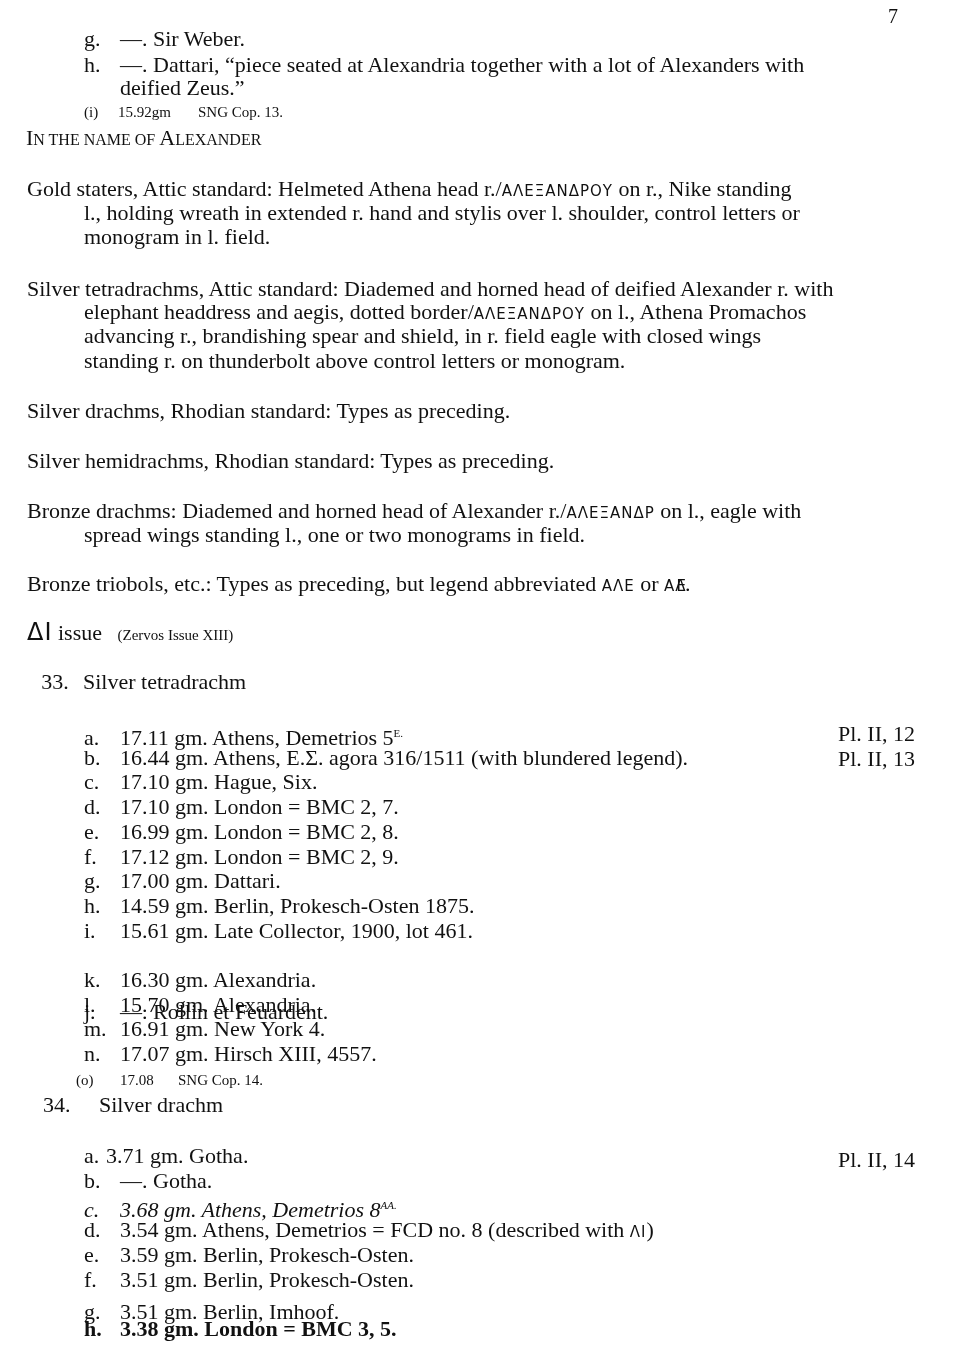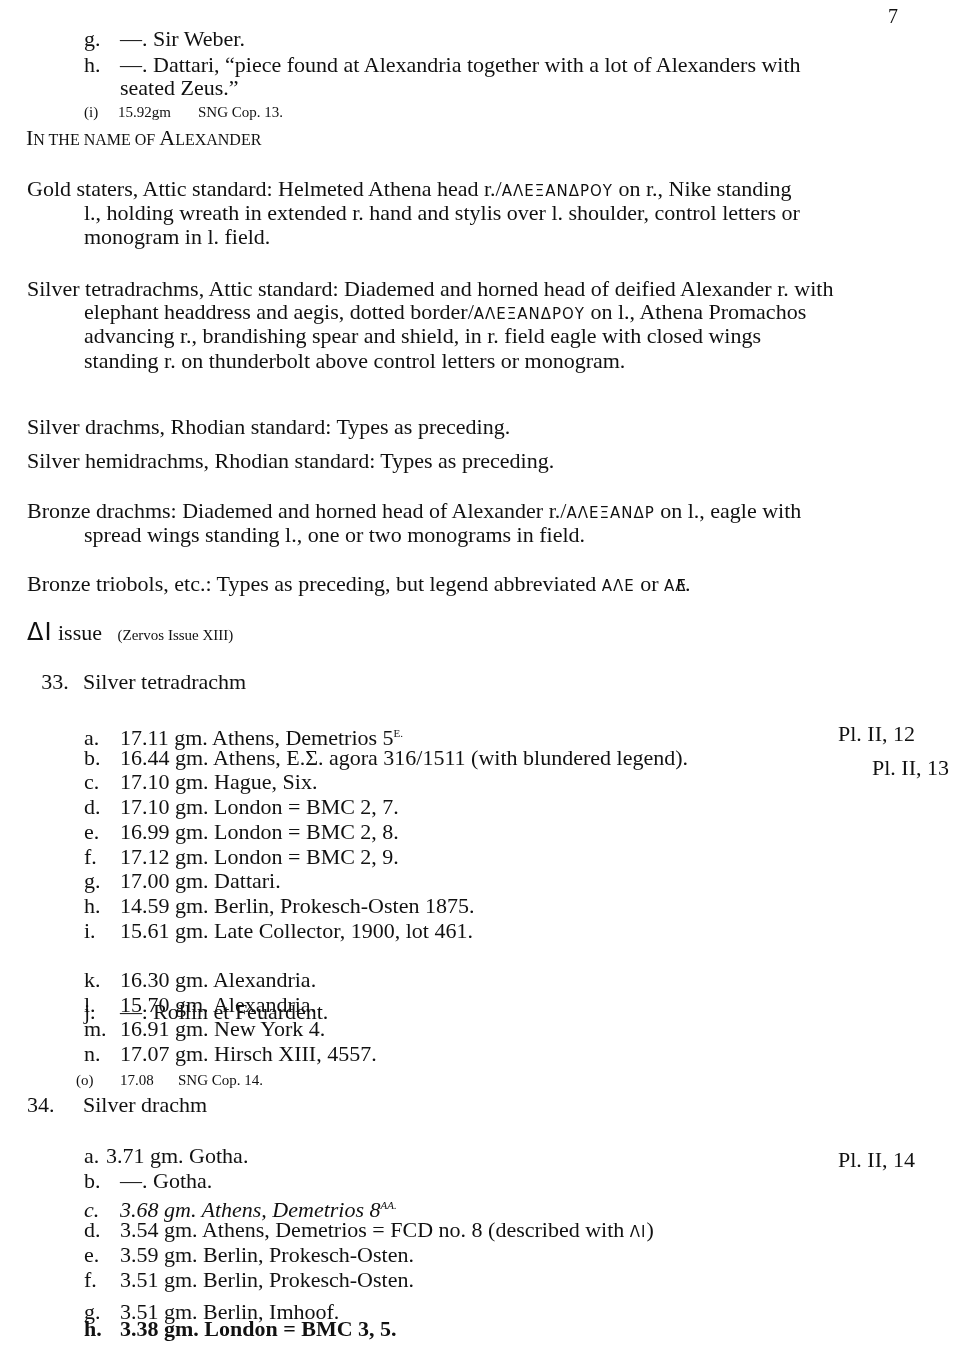--- a/index.html
+++ b/index.html
@@ -17,23 +17,23 @@
 </style>
 </head>
 <body>
 
 <div class="ln" style="left:888px; top:4px; font-size:20px;">7</div>
 
 <div class="ln" style="left:84px; top:27px;">
   <span class="lbl">g.</span><span>—. Sir Weber.</span>
 </div>
 <div class="ln" style="left:84px; top:53px;">
-  <span class="lbl">h.</span><span>—. Dattari, “piece found at Alexandria together with a lot of Alexanders with</span>
+  <span class="lbl">h.</span><span>—. Dattari, “piece seated at Alexandria together with a lot of Alexanders with</span>
 </div>
-<div class="ln" style="left:120px; top:76px;">seated Zeus.”</div>
+<div class="ln" style="left:120px; top:76px;">deified Zeus.”</div>
 <div class="ln sm" style="left:84px; top:103px;">
   <span style="display:inline-block;width:34px;">(i)</span><span style="display:inline-block;width:80px;">15.92gm</span><span>SNG Cop. 13.</span>
 </div>
 
 <div class="ln" style="left:26px; top:126px;">
   <span class="sc-big">I</span><span class="sc-small">N THE NAME OF </span><span class="sc-big">A</span><span class="sc-small">LEXANDER</span>
 </div>
 
 <div class="ln" style="left:27px; top:177px;">
   <span>Gold staters, Attic standard: Helmeted Athena head r./</span><span class="greek">ΑΛΕΞΑΝΔΡΟΥ</span><span> on r., Nike standing</span>
@@ -41,21 +41,21 @@
 <div class="ln" style="left:84px; top:201px;">l., holding wreath in extended r. hand and stylis over l. shoulder, control letters or</div>
 <div class="ln" style="left:84px; top:225px;">monogram in l. field.</div>
 
 <div class="ln" style="left:27px; top:277px;">Silver tetradrachms, Attic standard: Diademed and horned head of deified Alexander r. with</div>
 <div class="ln" style="left:84px; top:300px;">
   <span>elephant headdress and aegis, dotted border/</span><span class="greek">ΑΛΕΞΑΝΔΡΟΥ</span><span> on l., Athena Promachos</span>
 </div>
 <div class="ln" style="left:84px; top:324px;">advancing r., brandishing spear and shield, in r. field eagle with closed wings</div>
 <div class="ln" style="left:84px; top:349px;">standing r. on thunderbolt above control letters or monogram.</div>
 
-<div class="ln" style="left:27px; top:399px;margin-top:16px;">Silver drachms, Rhodian standard: Types as preceding.</div>
+<div class="ln" style="left:27px; top:399px;">Silver drachms, Rhodian standard: Types as preceding.</div>
 
 <div class="ln" style="left:27px; top:449px;">Silver hemidrachms, Rhodian standard: Types as preceding.</div>
 
 <div class="ln" style="left:27px; top:499px;">
   <span>Bronze drachms: Diademed and horned head of Alexander r./</span><span class="greek">ΑΛΕΞΑΝΔΡ</span><span> on l., eagle with</span>
 </div>
 <div class="ln" style="left:84px; top:523px;">spread wings standing l., one or two monograms in field.</div>
 
 <div class="ln" style="left:27px; top:572px;">
   <span>Bronze triobols, etc.: Types as preceding, but legend abbreviated </span><span class="greek">ΑΛΕ</span><span> or </span><span class="greek">Α</span><span class="greek lig"><span style="letter-spacing:-9px;">ΛΕ</span></span><span style="margin-left:8px;">.</span>
@@ -67,40 +67,40 @@
 </div>
 
 <div class="ln" style="left:27px; top:670px;text-align:center;">
   <span style="display:inline-block;width:56px;">33.</span><span>Silver tetradrachm</span>
 </div>
 
 <div id="entry33">
     <div class="ln" style="left: 84px; top: 721px;"><span class="lbl">a.</span><span>17.11 gm. Athens, Demetrios 5</span><span class="sup">E.</span></div>
     <div class="plate" style="left: 838px; top: 722px;">Pl. II, 12</div>
     <div class="ln" style="left: 84px; top: 745.7px;"><span class="lbl">b.</span><span>16.44 gm. Athens, Ε.Σ. agora 316/1511 (with blundered legend).</span></div>
-    <div class="plate" style="left: 872px; top: 746.7px; margin-top: 9px;">Pl. II, 13</div>
+    <div class="plate" style="left: 838px; top: 746.7px;">Pl. II, 13</div>
     <div class="ln" style="left: 84px; top: 770.4px;"><span class="lbl">c.</span><span>17.10 gm. Hague, Six.</span></div>
     <div class="ln" style="left: 84px; top: 795.1px;"><span class="lbl">d.</span><span>17.10 gm. London = BMC 2, 7.</span></div>
     <div class="ln" style="left: 84px; top: 819.8px;"><span class="lbl">e.</span><span>16.99 gm. London = BMC 2, 8.</span></div>
     <div class="ln" style="left: 84px; top: 844.5px;"><span class="lbl">f.</span><span>17.12 gm. London = BMC 2, 9.</span></div>
     <div class="ln" style="left: 84px; top: 869.2px;"><span class="lbl">g.</span><span>17.00 gm. Dattari.</span></div>
     <div class="ln" style="left: 84px; top: 893.9px;"><span class="lbl">h.</span><span>14.59 gm. Berlin, Prokesch-Osten 1875.</span></div>
     <div class="ln" style="left: 84px; top: 918.6px;"><span class="lbl">i.</span><span>15.61 gm. Late Collector, 1900, lot 461.</span></div>
     <div class="ln" style="left: 84px; top: 1000px;"><span class="lbl">j.</span><span>—. Rollin et Feuardent.</span></div>
     <div class="ln" style="left: 84px; top: 968px;"><span class="lbl">k.</span><span>16.30 gm. Alexandria.</span></div>
     <div class="ln" style="left: 84px; top: 992.7px;"><span class="lbl">l.</span><span>15.70 gm. Alexandria.</span></div>
     <div class="ln" style="left: 84px; top: 1017.4px;"><span class="lbl">m.</span><span>16.91 gm. New York 4.</span></div>
     <div class="ln" style="left: 84px; top: 1042.1px;"><span class="lbl">n.</span><span>17.07 gm. Hirsch XIII, 4557.</span></div>
   </div>
 <div class="ln sm" style="left:76px; top:1071px;">
   <span style="display:inline-block;width:44px;">(o)</span><span style="display:inline-block;width:58px;">17.08</span><span>SNG Cop. 14.</span>
 </div>
 
 <div class="ln" style="left:27px; top:1093px;">
-  <span style="display:inline-block;width:56px;">34.</span><span>Silver drachm</span>
+  <span style="display:inline-block;width:56px;margin-left:16px;">34.</span><span>Silver drachm</span>
 </div>
 
 <div id="entry34">
     <div class="ln" style="left: 84px; top: 1144px;"><span class="" style="display: inline-block; width: 22px;">a.</span><span>3.71 gm. Gotha.</span></div>
     <div class="plate" style="left: 838px; top: 1148px;">Pl. II, 14</div>
     <div class="ln" style="left: 84px; top: 1168.7px;"><span class="lbl">b.</span><span>—. Gotha.</span></div>
     <div class="ln" style="left: 84px; top: 1193.4px; font-style: italic;"><span class="lbl">c.</span><span>3.68 gm. Athens, Demetrios 8</span><span class="sup">AA.</span></div>
     <div class="ln" style="left: 84px; top: 1218.1px;"><span class="lbl">d.</span><span>3.54 gm. Athens, Demetrios = FCD no. 8 (described with </span><span class="greek">ΛΙ</span><span>)</span></div>
     <div class="ln" style="left: 84px; top: 1242.8px;"><span class="lbl">e.</span><span>3.59 gm. Berlin, Prokesch-Osten.</span></div>
     <div class="ln" style="left: 84px; top: 1267.5px;"><span class="lbl">f.</span><span>3.51 gm. Berlin, Prokesch-Osten.</span></div>

